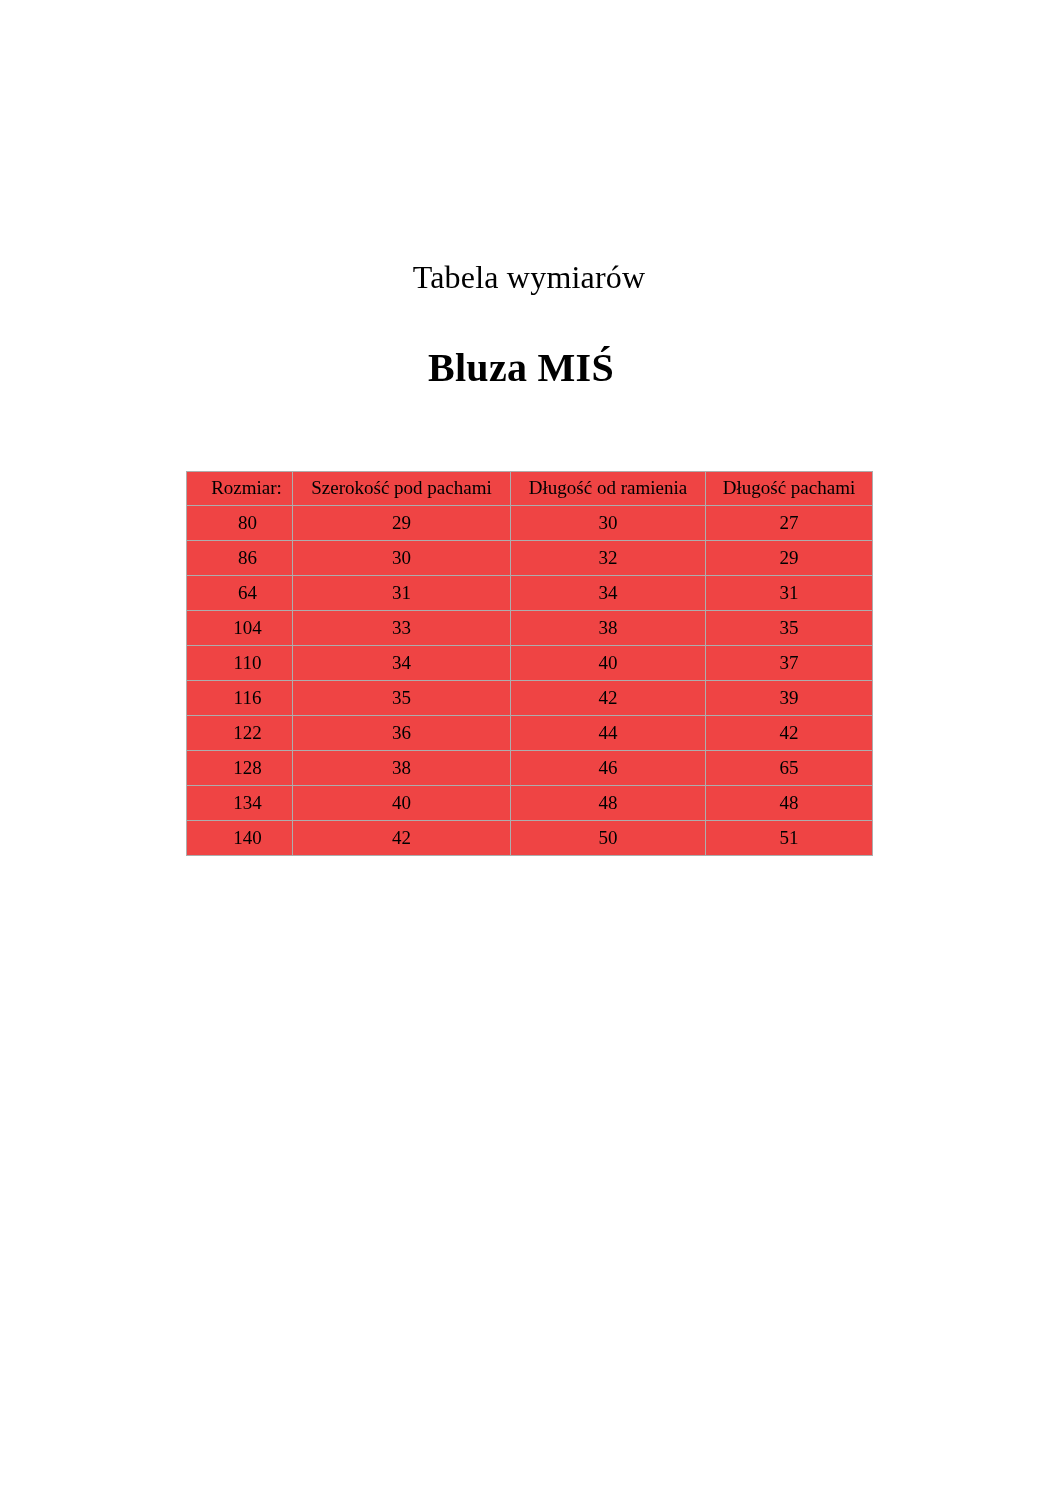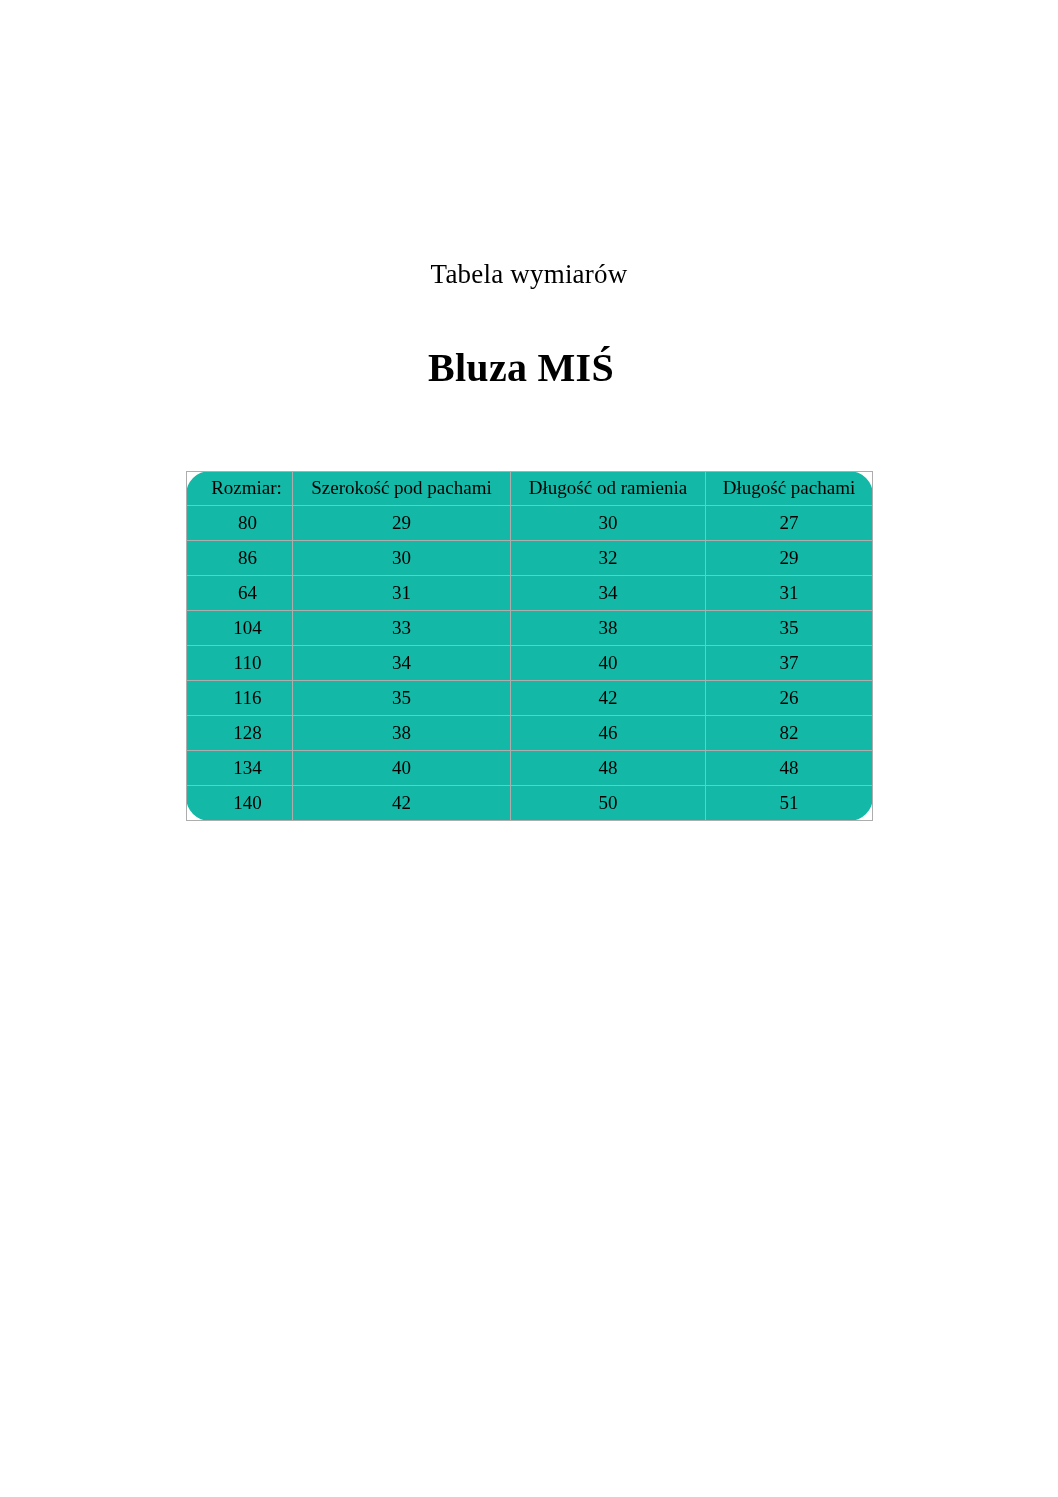--- a/index.html
+++ b/index.html
@@ -21,21 +21,21 @@
     inset: 0;
     background: #ffffff;
   }
 
   .doc-title {
     position: absolute;
     top: 258px;
     left: 0;
     width: 1058px;
     text-align: center;
-    font-size: 27px;
+    font-size: 32px;
     line-height: 1.2;
     font-weight: 400;
     letter-spacing: 0.2px;
   }
 
   .doc-heading {
     position: absolute;
     top: 344px;
     left: 0;
     width: 1042px;
@@ -50,22 +50,21 @@
     position: absolute;
     top: 471px;
     left: 186px;
     width: 686px;
   }
 
   table.size-table {
     border-collapse: collapse;
     width: 686px;
     table-layout: fixed;
-    background: #14b8a6;
-    border-radius: 24px;
+    background: #ef4444;
   }
 
   table.size-table col.c-size   { width: 106px; }
   table.size-table col.c-chest  { width: 218px; }
   table.size-table col.c-length { width: 195px; }
   table.size-table col.c-sleeve { width: 167px; }
 
   table.size-table th,
   table.size-table td {
     border: 1px solid #adadad;
@@ -147,27 +146,33 @@
           <tr>
             <td class="v-size">110</td>
             <td>34</td>
             <td>40</td>
             <td>37</td>
           </tr>
           <tr>
             <td class="v-size">116</td>
             <td>35</td>
             <td>42</td>
-            <td>26</td>
+            <td>39</td>
+          </tr>
+          <tr>
+            <td class="v-size">122</td>
+            <td>36</td>
+            <td>44</td>
+            <td>42</td>
           </tr>
           <tr>
             <td class="v-size">128</td>
             <td>38</td>
             <td>46</td>
-            <td>82</td>
+            <td>65</td>
           </tr>
           <tr>
             <td class="v-size">134</td>
             <td>40</td>
             <td>48</td>
             <td>48</td>
           </tr>
           <tr>
             <td class="v-size">140</td>
             <td>42</td>

